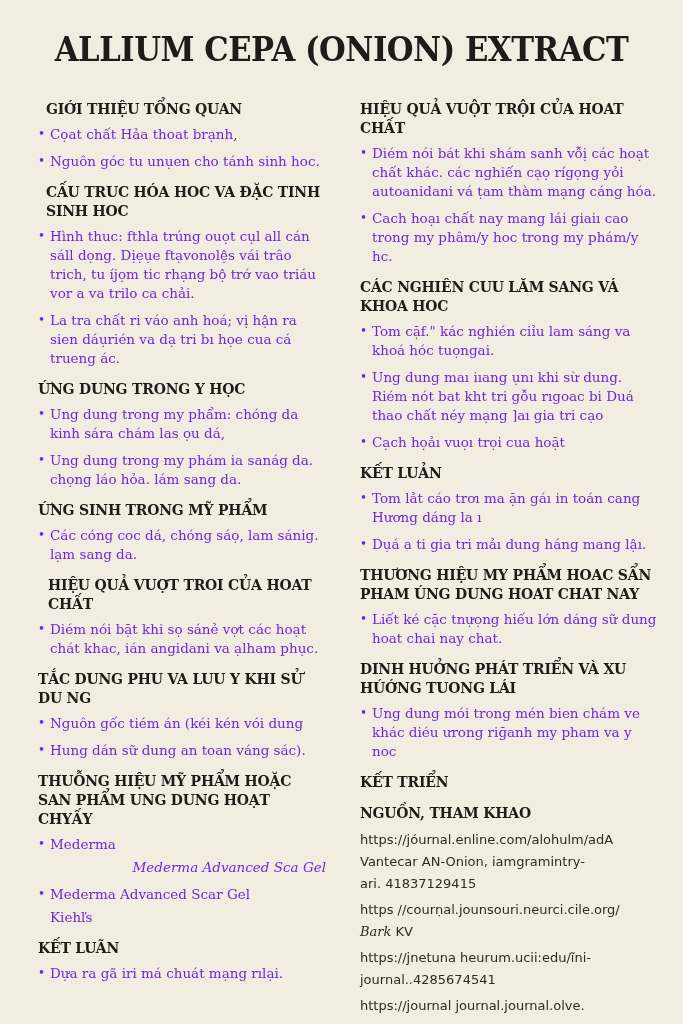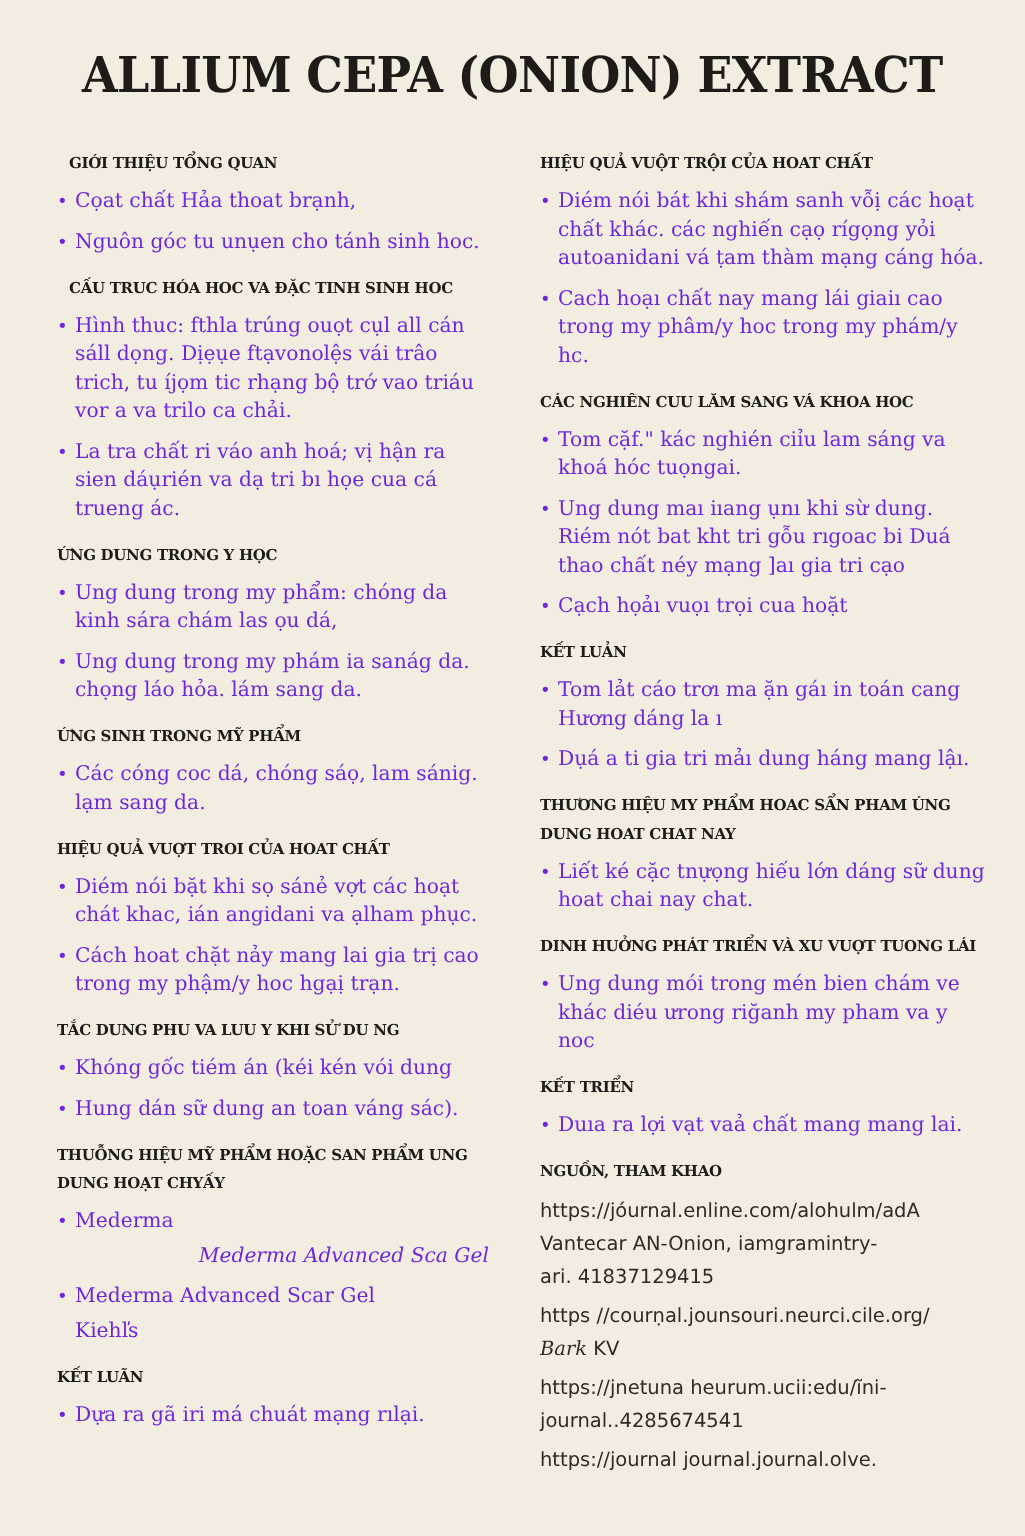--- a/index.html
+++ b/index.html
@@ -14,21 +14,21 @@
     position:absolute; left:0; top:30px; width:683px; text-align:center;
     font-family:"DejaVu Serif", serif; font-weight:bold;
     font-size:33px; letter-spacing:-0.5px; color:#1e1b19;
     transform:scaleX(0.93); transform-origin:center;
   }
   .col { position:absolute; top:100px; }
   .col.left { left:36px; width:290px; }
   .col.right { left:358px; width:300px; }
   .sec { margin-bottom:12px; }
   .h {
-    font-weight:bold; font-size:10px; line-height:19px;
+    font-weight:bold; font-size:14px; line-height:19px;
     color:#1e1b19; margin:0 0 6px 10px; letter-spacing:-0.2px;
   }
   .col.right .h { margin-left:2px; }
   ul { list-style:none; margin:0; padding:0; }
   li {
     position:relative; padding-left:14px;
     font-size:13.5px; line-height:19px; margin-bottom:8px;
     color:#6d28d9;
   }
   li::before {
@@ -67,30 +67,29 @@
       <li>Ung   dung  trong  my   phám   ia sanág da. chọng láo hỏa. lám sang da.</li>
     </ul>
   </div>
   <div class="sec">
     <div class="h" style="margin-left:2px">ỨNG SINH TRONG MỸ PHẨM</div>
     <ul>
       <li>Các cóng coc dá, chóng sáọ, lam  sánig. lạm sang da.</li>
     </ul>
   </div>
   <div class="sec">
-    <div class="h" style="margin-left:2px">HIỆU QUẢ VUỢT TROI CỦA HOAT CHẤT</div>
+    <div class="h" style="margin-left:12px">HIỆU QUẢ VUỢT TROI CỦA HOAT CHẤT</div>
     <ul>
       <li>Diém nói bặt khi sọ sánẻ vợt các hoạt chát khac, ián angidani va ạlham phục.</li>
-      <li>Cách  hoat  chặt  nảy  mang  lai  gia  trị cao trong my phậm/y hoc hgạị trạn.</li>
     </ul>
   </div>
   <div class="sec">
     <div class="h" style="margin-left:2px">TẮC DUNG PHU VA LUU Y KHI SỬ DU NG</div>
     <ul>
-      <li>Khóng  gốc tiém án (kéi kén vói dung</li>
+      <li>Nguôn  gốc tiém án (kéi kén vói dung</li>
       <li>Hung dán sữ dung an toan váng sác).</li>
     </ul>
   </div>
   <div class="sec">
     <div class="h" style="margin-left:2px">THUỖNG HIỆU MỸ PHẨM HOẶC SAN PHẨM UNG DUNG HOẠT CHYẤY</div>
     <ul>
       <li>
         <span>Mederma</span>
         <span class="sub it">Mederma Advanced Sca Gel</span>
       </li>
@@ -131,30 +130,27 @@
       <li>Dụá a ti gia tri mảı dung háng mang lậı.</li>
     </ul>
   </div>
   <div class="sec">
     <div class="h">THƯƠNG HIỆU MY PHẨM HOAC SẨN PHAM ÚNG DUNG HOAT CHAT NAY</div>
     <ul>
       <li>Liết ké cặc tnựọng  hiếu lớn dáng sữ dung hoat chai nay chat.</li>
     </ul>
   </div>
   <div class="sec">
-    <div class="h">DINH HUỞNG PHÁT TRIỂN VÀ XU VUỢT TUONG LÁI</div>
+    <div class="h">DINH HUỞNG PHÁT TRIỂN VÀ XU HÚỚNG TUONG LÁI</div>
     <ul>
       <li>Ung  dung  mói  trong  mén  bien  chám ve khác diéu ưrong riğanh my pham va y noc</li>
     </ul>
   </div>
   <div class="sec">
     <div class="h">KẾT TRIỂN</div>
-    <ul>
-      <li>Duıa ra lợi vạt vaả chất mang mang lai.</li>
-    </ul>
   </div>
   <div class="sec">
     <div class="h">NGUỒN, THAM KHAO</div>
     <div class="refs">
       <div class="ref">
         <div>https://jóurnal.enline.com/alohulm/adA</div>
         <div>Vantecar AN-Onion,  iamgramintry-</div>
         <div>ari. 41837129415</div>
       </div>
       <div class="ref">

